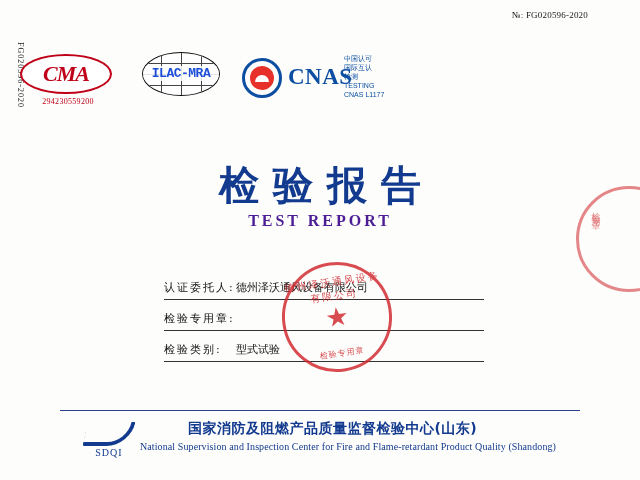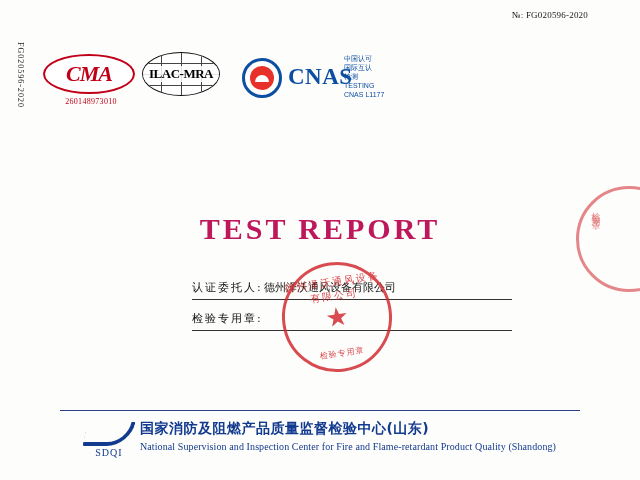--- a/index.html
+++ b/index.html
@@ -52,21 +52,21 @@
     font-size: 8px;
     color: #1a1a1a;
     writing-mode: vertical-rl;
     letter-spacing: 1px;
     font-family: "Liberation Serif", serif;
   }
 
   
   .cma-block {
     position: absolute;
-    left: 43px;
+    left: 20px;
     top: 16px;
     width: 96px;
   }
   .cma-oval {
     width: 92px;
     height: 40px;
     border: 2px solid #c00018;
     border-radius: 50%;
     box-sizing: border-box;
     display: flex;
@@ -122,24 +122,24 @@
     position: absolute;
     top: -6px;
     bottom: -6px;
     width: 0;
     border-left: 1px solid #444;
   }
   .ilac-label {
     position: absolute;
     left: 0; right: 0;
     top: 13px;
-    font-family: Liberation Serif, serif;
+    font-family: Liberation Mono, monospace;
     font-weight: bold;
     font-size: 13px;
-    color: #000000;
+    color: #1d4ed8;
     letter-spacing: -0.5px;
     background: rgba(255,255,255,0.85);
   }
 
   
   .cnas-block {
     position: absolute;
     left: 240px;
     top: 12px;
     width: 170px;
@@ -251,29 +251,29 @@
     color: #123a8f;
     text-indent: 14px;
   }
   .title-en {
     position: absolute;
     left: 0; right: 0;
     top: 212px;
     text-align: center;
     font-family: "Liberation Serif", serif;
     font-weight: bold;
-    font-size: 30px;
+    font-size: 16px;
     letter-spacing: 3px;
-    color: #be185d;
+    color: #4c1d95;
   }
 
   
   .fields {
     position: absolute;
-    left: 192px;
+    left: 164px;
     top: 278px;
     width: 320px;
   }
   .field-row {
     position: relative;
     height: 31px;
   }
   .field-label {
     position: absolute;
     left: 0;
@@ -404,20 +404,21 @@
     letter-spacing: 1px;
     margin-top: 1px;
   }
   .footer-cn {
     font-family: "DejaVu Sans", sans-serif;
     font-weight: bold;
     font-size: 14px;
     color: #123a8f;
     letter-spacing: 0.5px;
     white-space: nowrap;
+    margin-left: 48px;
   }
   .footer-en {
     font-family: "Liberation Serif", serif;
     font-size: 10px;
     color: #123a8f;
     letter-spacing: 0.1px;
     margin-top: 3px;
     white-space: nowrap;
   }
 </style>
@@ -430,21 +431,21 @@
     <div class="report-no">№: FG020596-2020</div>
 
     <div class="logos">
 
       <div class="vcode">FG020596-2020</div>
 
       <div class="cma-block">
         <div class="cma-oval">
           <span class="cma-text">CMA</span>
         </div>
-        <div class="cma-num">260148973010</div>
+        <div class="cma-num">294230559200</div>
       </div>
 
       <div class="ilac-block">
         <div class="ilac-globe">
           <div class="lat" style="top:10px"></div>
           <div class="lat" style="top:21px"></div>
           <div class="lat" style="top:32px"></div>
           <div class="lon" style="left:18px"></div>
           <div class="lon" style="left:38px"></div>
           <div class="lon" style="left:58px"></div>
@@ -463,34 +464,40 @@
           <div>国际互认</div>
           <div>检测</div>
           <div>TESTING</div>
           <div>CNAS L1177</div>
         </div>
       </div>
 
 
     </div>
 
+    <div class="title-cn">检验报告</div>
     <div class="title-en">TEST REPORT</div>
 
     <div class="seal-edge">
       <span>检验专用章</span>
     </div>
 
     <div class="fields">
       <div class="field-row">
         <div class="field-label">认证委托人:</div>
         <div class="field-value">德州泽沃通风设备有限公司</div>
         <div class="field-line"></div>
       </div>
       <div class="field-row">
         <div class="field-label">检验专用章:</div>
+        <div class="field-line"></div>
+      </div>
+      <div class="field-row">
+        <div class="field-label">检验类别:</div>
+        <div class="field-value">型式试验</div>
         <div class="field-line"></div>
       </div>
     </div>
 
     <div class="seal">
       <div class="seal-text">德州泽沃通风设备有限公司</div>
       <div class="star">★</div>
       <div class="seal-text bottom">检验专用章</div>
     </div>
 

